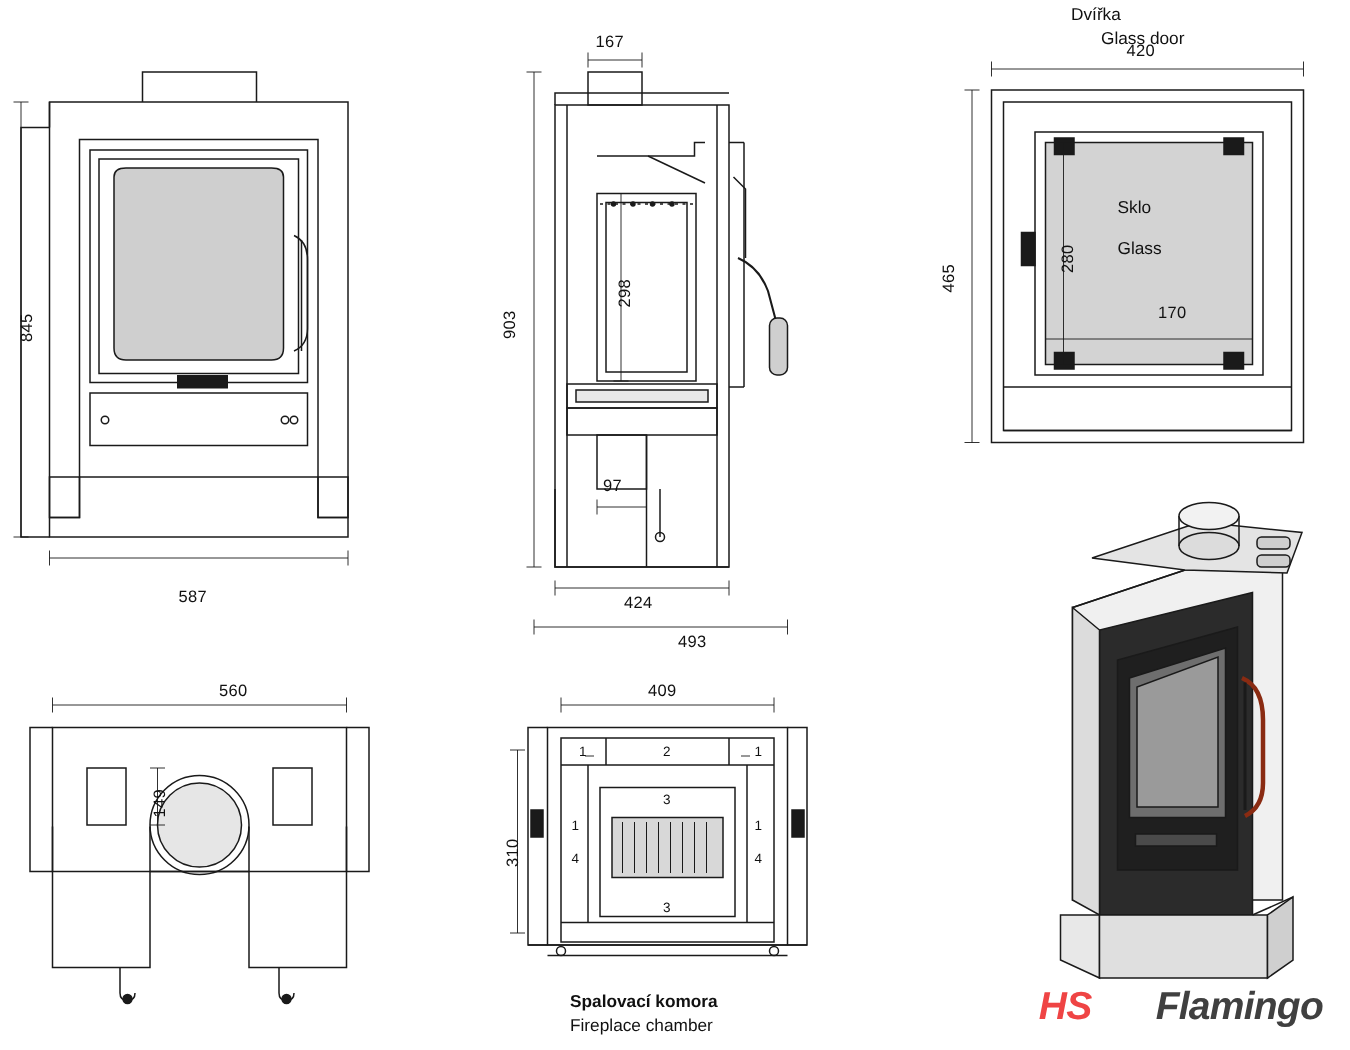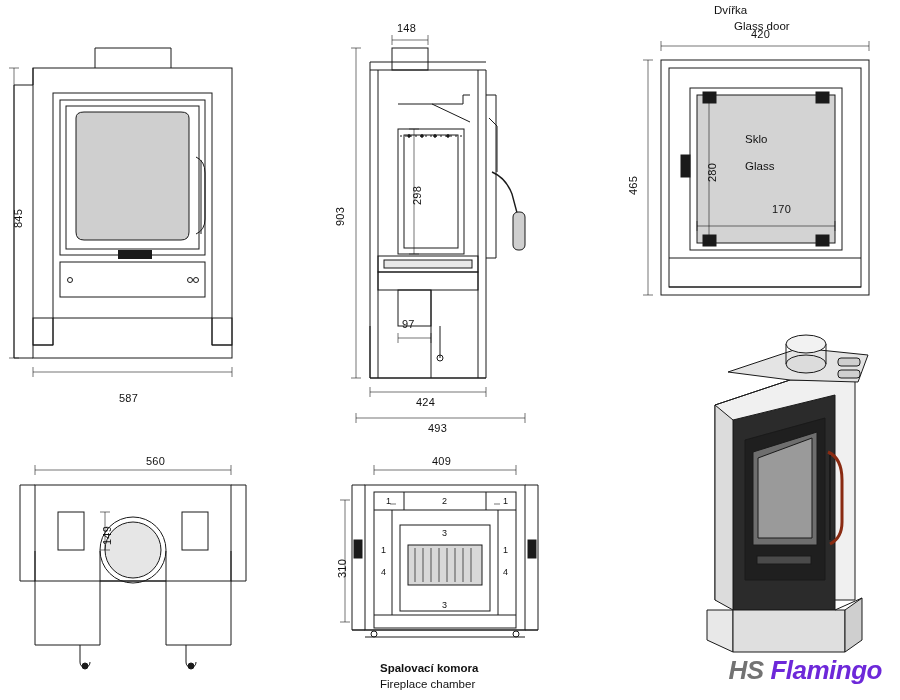--- a/index.html
+++ b/index.html
@@ -40,22 +40,22 @@
   }
   .brand {
     position: absolute;
     right: 18px;
     bottom: 14px;
     font-size: 26px;
     font-weight: bold;
     font-style: italic;
     letter-spacing: -0.5px;
   }
-  .brand .hs { color: #737373; }
-  .brand .fl { color: #6d28d9; }
+  .brand .hs { color: #ef4444; }
+  .brand .fl { color: #404040; margin-left: 36px; }
   .cap {
     position: absolute;
     font-size: 11.5px;
     text-align: left;
     color: #111;
   }
   .num-sm {
     position: absolute;
     font-size: 9px;
     color: #111;
@@ -320,26 +320,26 @@
 
     <g stroke="#1a1a1a" stroke-width="0.6">
       <line x1="390" y1="504" x2="396" y2="504"></line>
       <line x1="494" y1="504" x2="500" y2="504"></line>
     </g>
   </svg>
 
   <div class="lbl vert" style="left:12px; top:228px;">845</div>
   <div class="lbl" style="left:119px; top:392px;">587</div>
 
-  <div class="lbl" style="left:397px; top:22px;">148</div>
+  <div class="lbl" style="left:397px; top:22px;">167</div>
   <div class="lbl vert" style="left:334px; top:226px;">903</div>
   <div class="lbl vert" style="left:411px; top:205px;">298</div>
   <div class="lbl" style="left:402px; top:318px;">97</div>
   <div class="lbl" style="left:416px; top:396px;">424</div>
-  <div class="lbl" style="left:428px; top:422px;">493</div>
+  <div class="lbl" style="left:452px; top:422px;">493</div>
 
   <div class="cap" style="left:714px; top:4px; width:100px;">Dvířka</div>
   <div class="cap" style="left:734px; top:20px; width:116px;">Glass door</div>
   <div class="lbl" style="left:751px; top:28px;">420</div>
   <div class="lbl vert" style="left:627px; top:195px;">465</div>
   <div class="lbl vert" style="left:706px; top:182px;">280</div>
   <div class="lbl" style="left:772px; top:203px;">170</div>
   <div class="cap" style="left:745px; top:133px; width:78px;">Sklo</div>
   <div class="cap" style="left:745px; top:160px; width:78px;">Glass</div>
 

